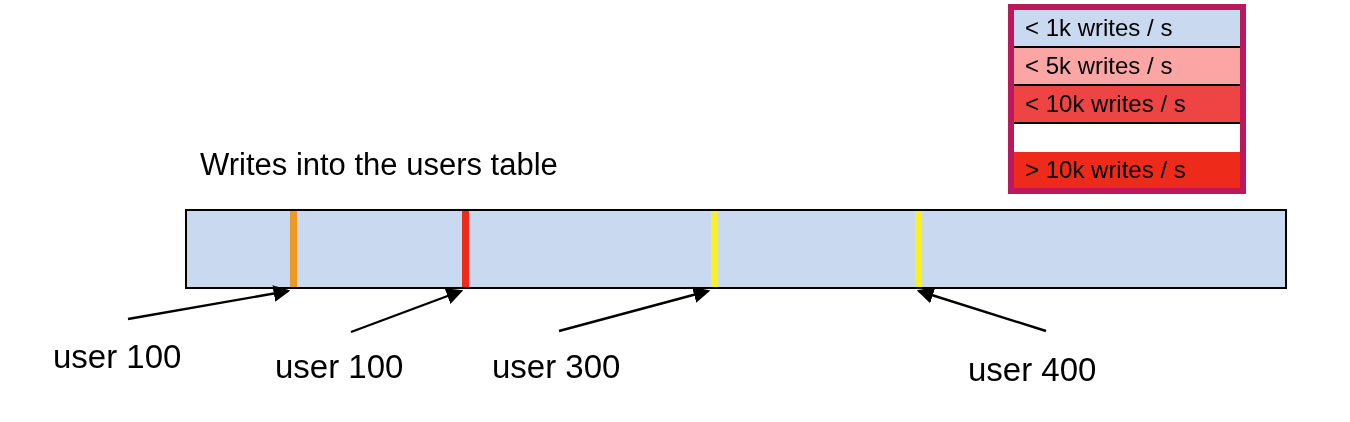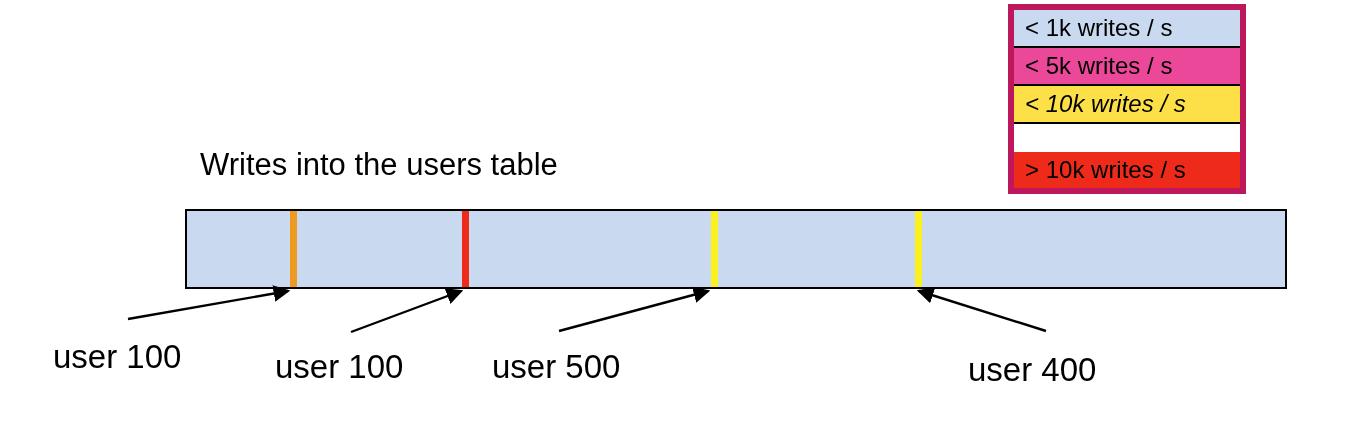--- a/index.html
+++ b/index.html
@@ -99,24 +99,24 @@
 </style>
 </head>
 <body>
 
 <div id="canvas">
 
   <div id="legend">
     <div class="legend-row" style="background: rgb(201, 217, 239);">
       <span class="legend-label">&lt; 1k writes / s</span>
     </div>
-    <div class="legend-row" style="background: #ec4899;">
+    <div class="legend-row" style="background: #fca5a5;">
       <span class="legend-label">&lt; 5k writes / s</span>
     </div>
-    <div class="legend-row" style="background: #fde047; font-style: italic;">
+    <div class="legend-row" style="background: #ef4444;">
       <span class="legend-label">&lt; 10k writes / s</span>
     </div>
     <div class="legend-row" style="background: rgb(238, 43, 26); margin-top: 28px;">
       <span class="legend-label">&gt; 10k writes / s</span>
     </div>
   </div>
 
   <div id="chart-title">Writes into the users table</div>
 
   <div id="table-bar" style="background: rgb(201, 217, 239); border-color: rgb(0, 0, 0);">
@@ -133,16 +133,16 @@
       </marker>
     </defs>
     <line x1="128" y1="319" x2="288" y2="291" stroke="#000000" stroke-width="2.4" marker-end="url(#arrowhead)"></line>
     <line x1="351" y1="332" x2="461" y2="291" stroke="#000000" stroke-width="2.4" marker-end="url(#arrowhead)"></line>
     <line x1="559" y1="331" x2="708" y2="291" stroke="#000000" stroke-width="2.4" marker-end="url(#arrowhead)"></line>
     <line x1="1046" y1="331" x2="919" y2="291" stroke="#000000" stroke-width="2.4" marker-end="url(#arrowhead)"></line>
   </svg>
 
   <div class="user-label" style="left: 53px; top: 342px;">user 100</div>
   <div class="user-label" style="left: 275px; top: 352px;">user 100</div>
-  <div class="user-label" style="left: 492px; top: 352px;">user 500</div>
+  <div class="user-label" style="left: 492px; top: 352px;">user 300</div>
   <div class="user-label" style="left: 968px; top: 355px;">user 400</div>
 
 </div>
 
 </body></html>

